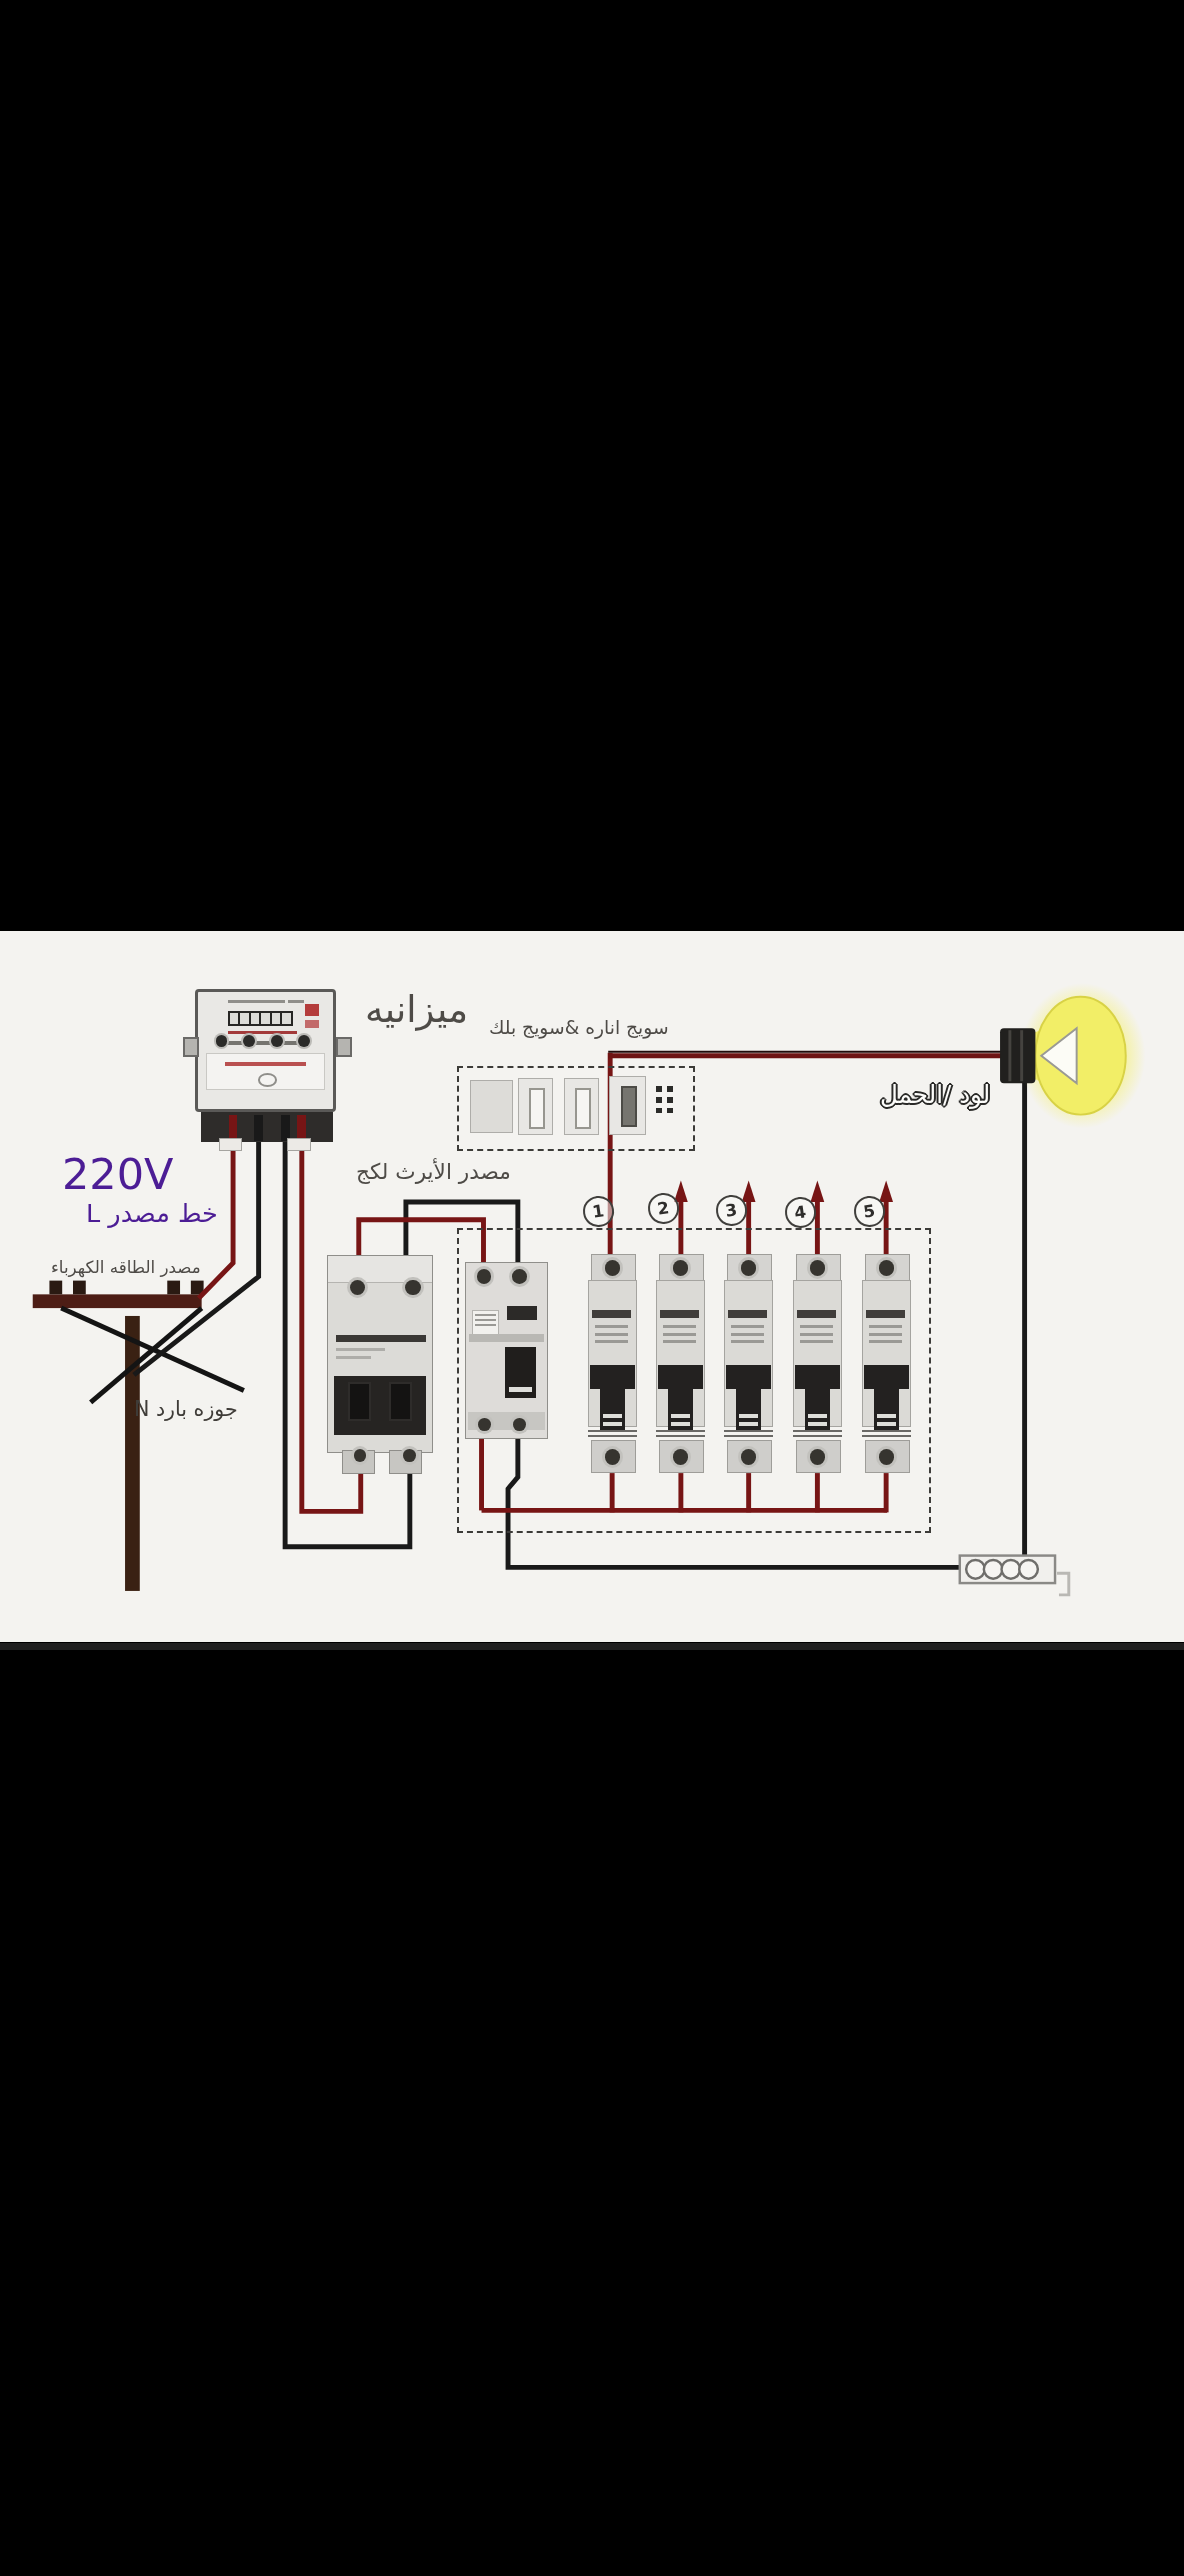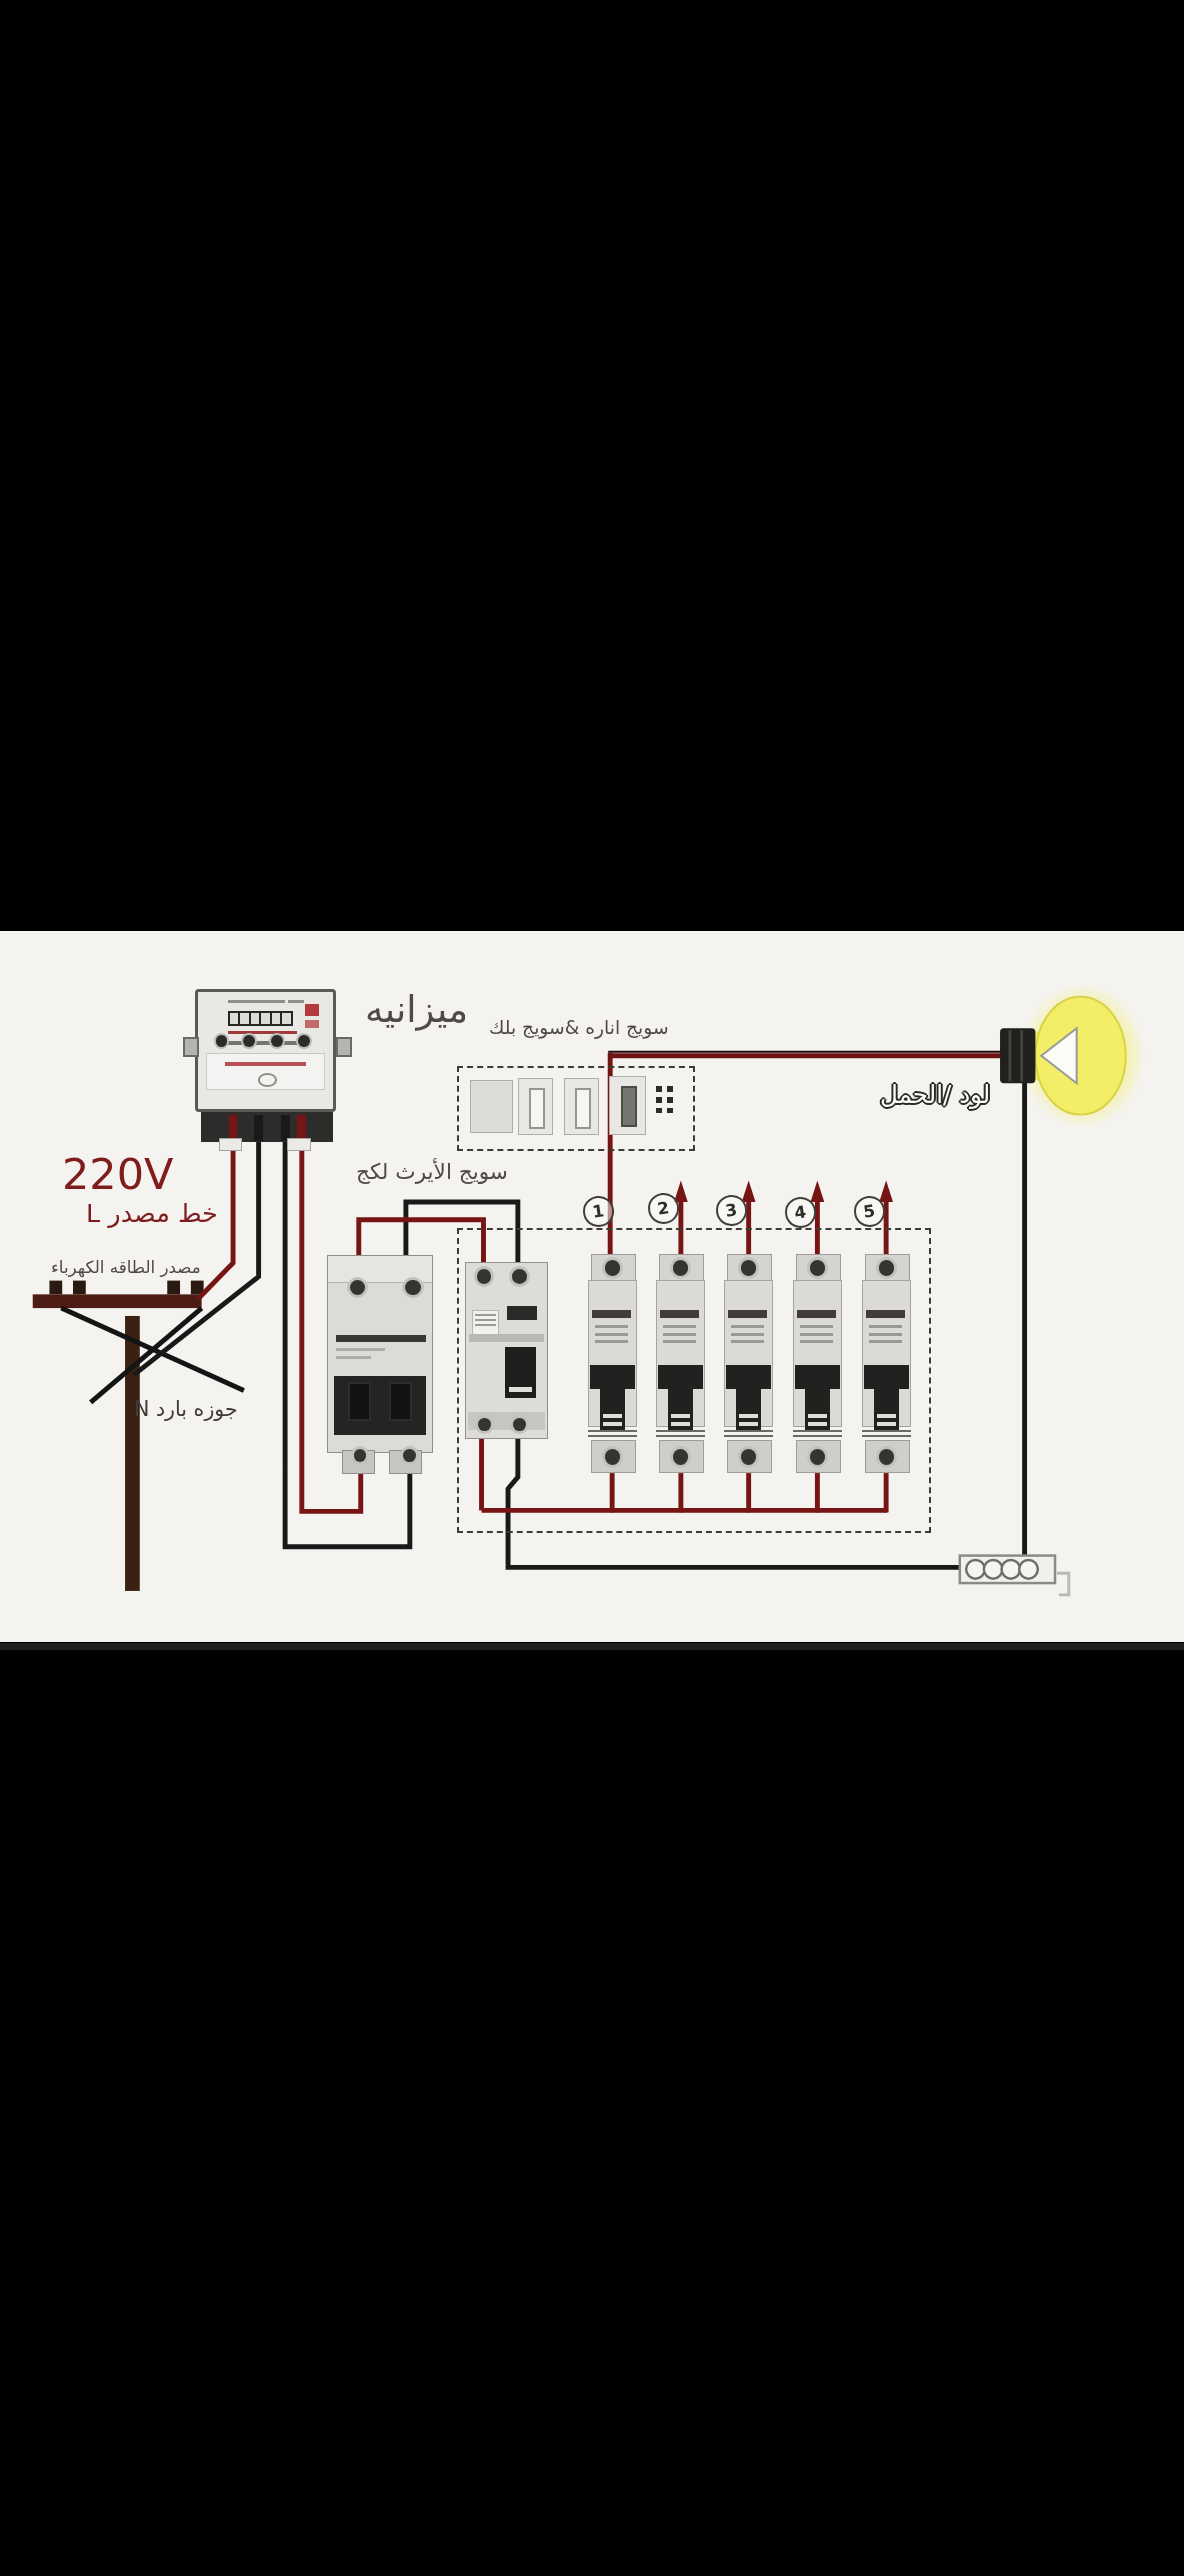--- a/index.html
+++ b/index.html
@@ -4,21 +4,21 @@
 <style>
   html,body{margin:0;padding:0;background:#000;}
   #screen{position:relative;width:1185px;height:2576px;background:#000;overflow:hidden;
           font-family:"DejaVu Sans",sans-serif;}
   #photo{position:absolute;left:0;top:931px;width:1185px;height:711px;background:#f4f3f0;}
   #photo-edge{position:absolute;left:0;top:1643px;width:1185px;height:6.9px;background:#202020;}
   svg.layer{position:absolute;left:0;top:0;width:1185px;height:711px;}
 
   
   .lbl{position:absolute;color:#4e4b47;font-weight:normal;white-space:nowrap;}
-  .lbl-red{color:#7f1d1d;text-align:center;}
+  .lbl-red{color:#4c1d95;text-align:center;}
   .lbl-outline{color:#fdfdfb;text-shadow:-2px 0 #2a2a28,2px 0 #2a2a28,0 -2px #2a2a28,0 2px #2a2a28,
                -1px -1px #2a2a28,1px 1px #2a2a28,-1px 1px #2a2a28,1px -1px #2a2a28;}
 
   
   .dashed{position:absolute;border:2px dashed #3c3b38;}
 
   
   .meter{position:absolute;left:195px;top:58px;width:141px;height:123px;background:#e9e8e5;
          border:3.9px solid #5a5957;border-radius:3.9px;box-sizing:border-box;}
   .meter .tline{position:absolute;background:#8f8e8a;height:2.9px;}
@@ -355,21 +355,21 @@
 
     <div class="numc" style="left:583px;top:265px;">1</div>
     <div class="numc" style="left:648px;top:262px;">2</div>
     <div class="numc" style="left:716px;top:264px;">3</div>
     <div class="numc" style="left:785px;top:266px;">4</div>
     <div class="numc" style="left:854px;top:265px;">5</div>
 
     <div class="lbl" dir="rtl" style="left:365px;top:57px;font-size:37px;">ميزانيه</div>
     <div class="lbl" dir="rtl" style="left:489px;top:86px;font-size:18.7px;">سويج اناره &amp;سويج بلك</div>
     <div class="lbl lbl-outline" dir="rtl" style="left:880px;top:149px;font-size:24.6px;">لود /الحمل</div>
-    <div class="lbl" dir="rtl" style="left:356px;top:228px;font-size:21.6px;">سويج الأيرث لكج</div>
+    <div class="lbl" dir="rtl" style="left:356px;top:228px;font-size:21.6px;">مصدر الأيرث لكج</div>
     <div class="lbl lbl-red" style="left:62px;top:218px;font-size:43px;">220V</div>
     <div class="lbl lbl-red" dir="rtl" style="left:86px;top:267px;font-size:25.5px;">خط مصدر L</div>
     <div class="lbl" dir="rtl" style="left:51px;top:326px;font-size:16.7px;">مصدر الطاقه الكهرباء</div>
     <div class="lbl" dir="rtl" style="left:134px;top:466px;font-size:20.6px;color:#3f3c38;">جوزه بارد N</div>
 
   </div>
 
   <div id="photo-edge"></div>
 
 

